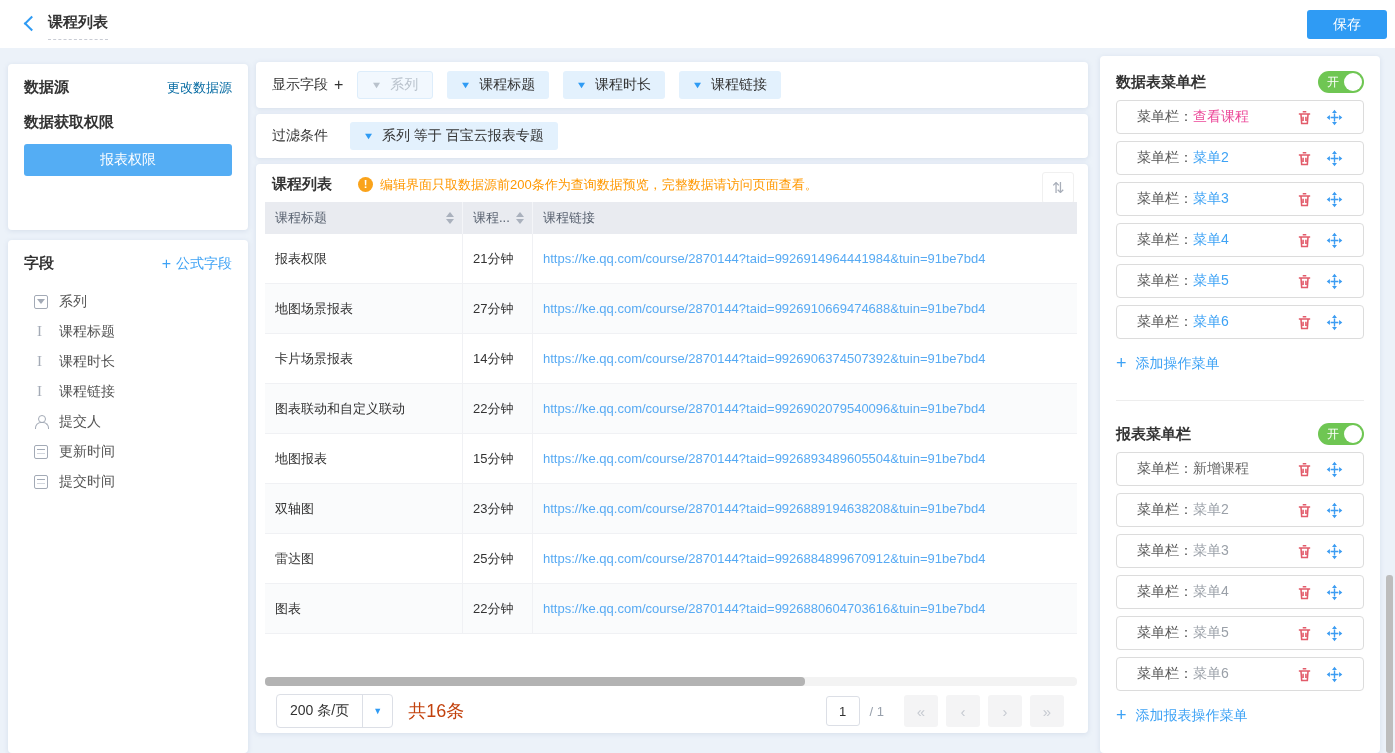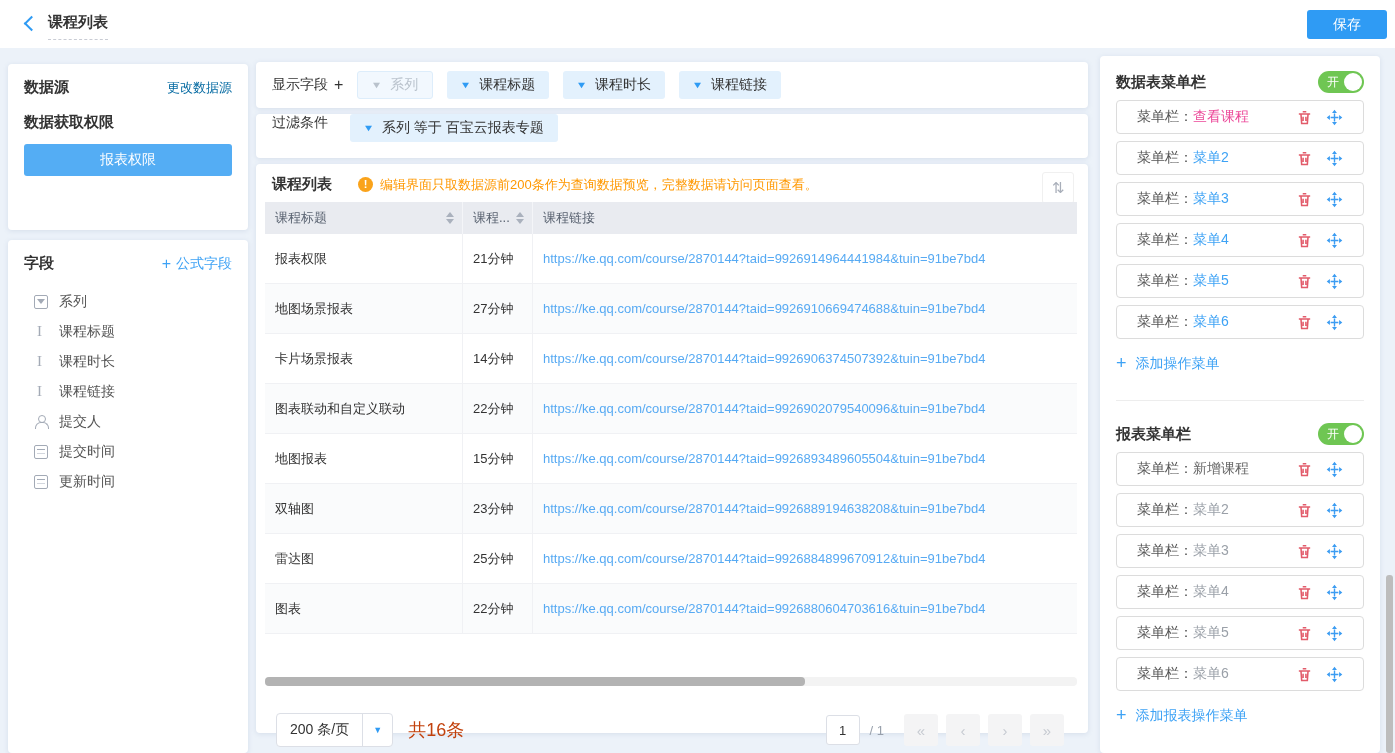--- a/index.html
+++ b/index.html
@@ -51,21 +51,21 @@
   
   #card-display { left:256px; top:62px; width:832px; height:46px; display:flex; align-items:center; padding:0 16px; gap:14px; }
   .inline-label { font-size:14px; color:#333; display:flex; align-items:center; gap:6px; }
   .plus { color:#333; font-size:16px; cursor:pointer; }
   .tag { display:inline-flex; align-items:center; gap:9px; height:28px; padding:0 14px; background:#e3f1fd;
          border-radius:3px; font-size:14px; color:#333; cursor:pointer; }
   .tag .caret { color:#2f9bf4; font-size:9px; transform:scaleX(1.3); }
   .tag.disabled { background:#f2f8fe; border:1px solid #ddedfb; color:#b9c2cc; }
   .tag.disabled .caret { color:#b9c2cc; }
 
-  #card-filter { left:256px; top:114px; width:832px; height:44px; display:flex; align-items:flex-start; padding:0 16px; gap:22px; }
+  #card-filter { left:256px; top:114px; width:832px; height:44px; display:flex; align-items:center; padding:0 16px; gap:22px; }
 
   #card-table { left:256px; top:164px; width:832px; height:569px; }
   .tbl-head { display:flex; align-items:center; padding:11px 0 0 16px; }
   .tbl-title { font-size:15px; font-weight:bold; color:#333; }
   .warn { display:flex; align-items:center; gap:7px; margin-left:26px; font-size:13px; color:#ff9800; }
   .warn-icon { width:15px; height:15px; border-radius:50%; background:#faa31b; color:#fff; font-size:11px;
                font-weight:bold; text-align:center; line-height:15px; flex:none; }
   .warn-icon::after { content:"!"; }
   .sort-toggle-btn { position:absolute; right:14px; top:8px; width:32px; height:32px; border:1px solid #f0f0f0;
                      border-radius:3px; background:#fff; color:#a8aeb9; font-size:15px; text-align:center;
@@ -82,21 +82,21 @@
   .t-body { height:444px; overflow:hidden; }
   .t-row { display:flex; height:50px; font-size:13px; color:#333; border-bottom:1px solid #f0f1f4; background:#fff; }
   .t-row:nth-child(even) { background:#fafbfc; }
   .td { display:flex; align-items:center; padding:0 10px; border-right:1px solid #f0f1f4; overflow:hidden; white-space:nowrap; }
   .td.c3 { border-right:none; }
   .course-link { color:#57aaf3; text-decoration:none; cursor:pointer; }
 
   .h-scroll-track { position:absolute; left:9px; right:11px; top:513px; height:9px; background:#f3f3f3; border-radius:4px; }
   .h-scroll-thumb { position:absolute; left:0; top:0; width:540px; height:9px; background:#b3b3b3; border-radius:4px; cursor:pointer; }
 
-  .pager { position:absolute; left:20px; right:24px; top:548px; height:36px; display:flex; align-items:center;justify-content:space-between; }
+  .pager { position:absolute; left:20px; right:24px; top:529px; height:36px; display:flex; align-items:center;justify-content:space-between; }
   .size-select { display:flex; align-items:center; height:34px; border:1px solid #dcdfe6; border-radius:4px; cursor:pointer; background:#fff; }
   .size-text { padding:0 13px; font-size:14px; color:#333; }
   .size-arrow { width:30px; height:100%; border-left:1px solid #dcdfe6; text-align:center; color:#2f9bf4;
                 font-size:9px; line-height:33px; transform-origin:center; }
   .total-count { margin-left:15px; color:#c2410c; font-size:18px; }
   .pager-right { margin-left:auto; display:flex; align-items:center; }
   .page-box { width:34px; height:30px; border:1px solid #dcdfe6; border-radius:3px; text-align:center; font-size:13px;
               color:#333; font-family:inherit; }
   .page-total { margin:0 12px 0 10px; color:#98a0ac; font-size:13px; }
   .nav-btn { width:34px; height:32px; background:#f4f4f5; border:none; border-radius:3px; margin-left:8px;
@@ -167,26 +167,26 @@
         <span data-name="field-label">课程链接</span>
       </div>
 
       <div class="field-item" data-name="field-item">
         <span class="fi" data-name="user-icon"></span>
         <span data-name="field-label">提交人</span>
       </div>
 
       <div class="field-item" data-name="field-item">
         <span class="fi" data-name="calendar-icon"></span>
+        <span data-name="field-label">更新时间</span>
+      </div>
+
+      <div class="field-item" data-name="field-item">
+        <span class="fi" data-name="calendar-icon"></span>
         <span data-name="field-label">提交时间</span>
-      </div>
-
-      <div class="field-item" data-name="field-item">
-        <span class="fi" data-name="calendar-icon"></span>
-        <span data-name="field-label">更新时间</span>
       </div>
     </div>
 </div>
 
 <div class="card" id="card-display" data-name="display-fields-card">
   <span class="inline-label">
     <span data-name="display-fields-label">显示字段</span>
     <span class="plus" data-name="add-display-field-button">+</span>
   </span>
   <div style="display:flex; gap:14px;" data-name="display-field-tags">

